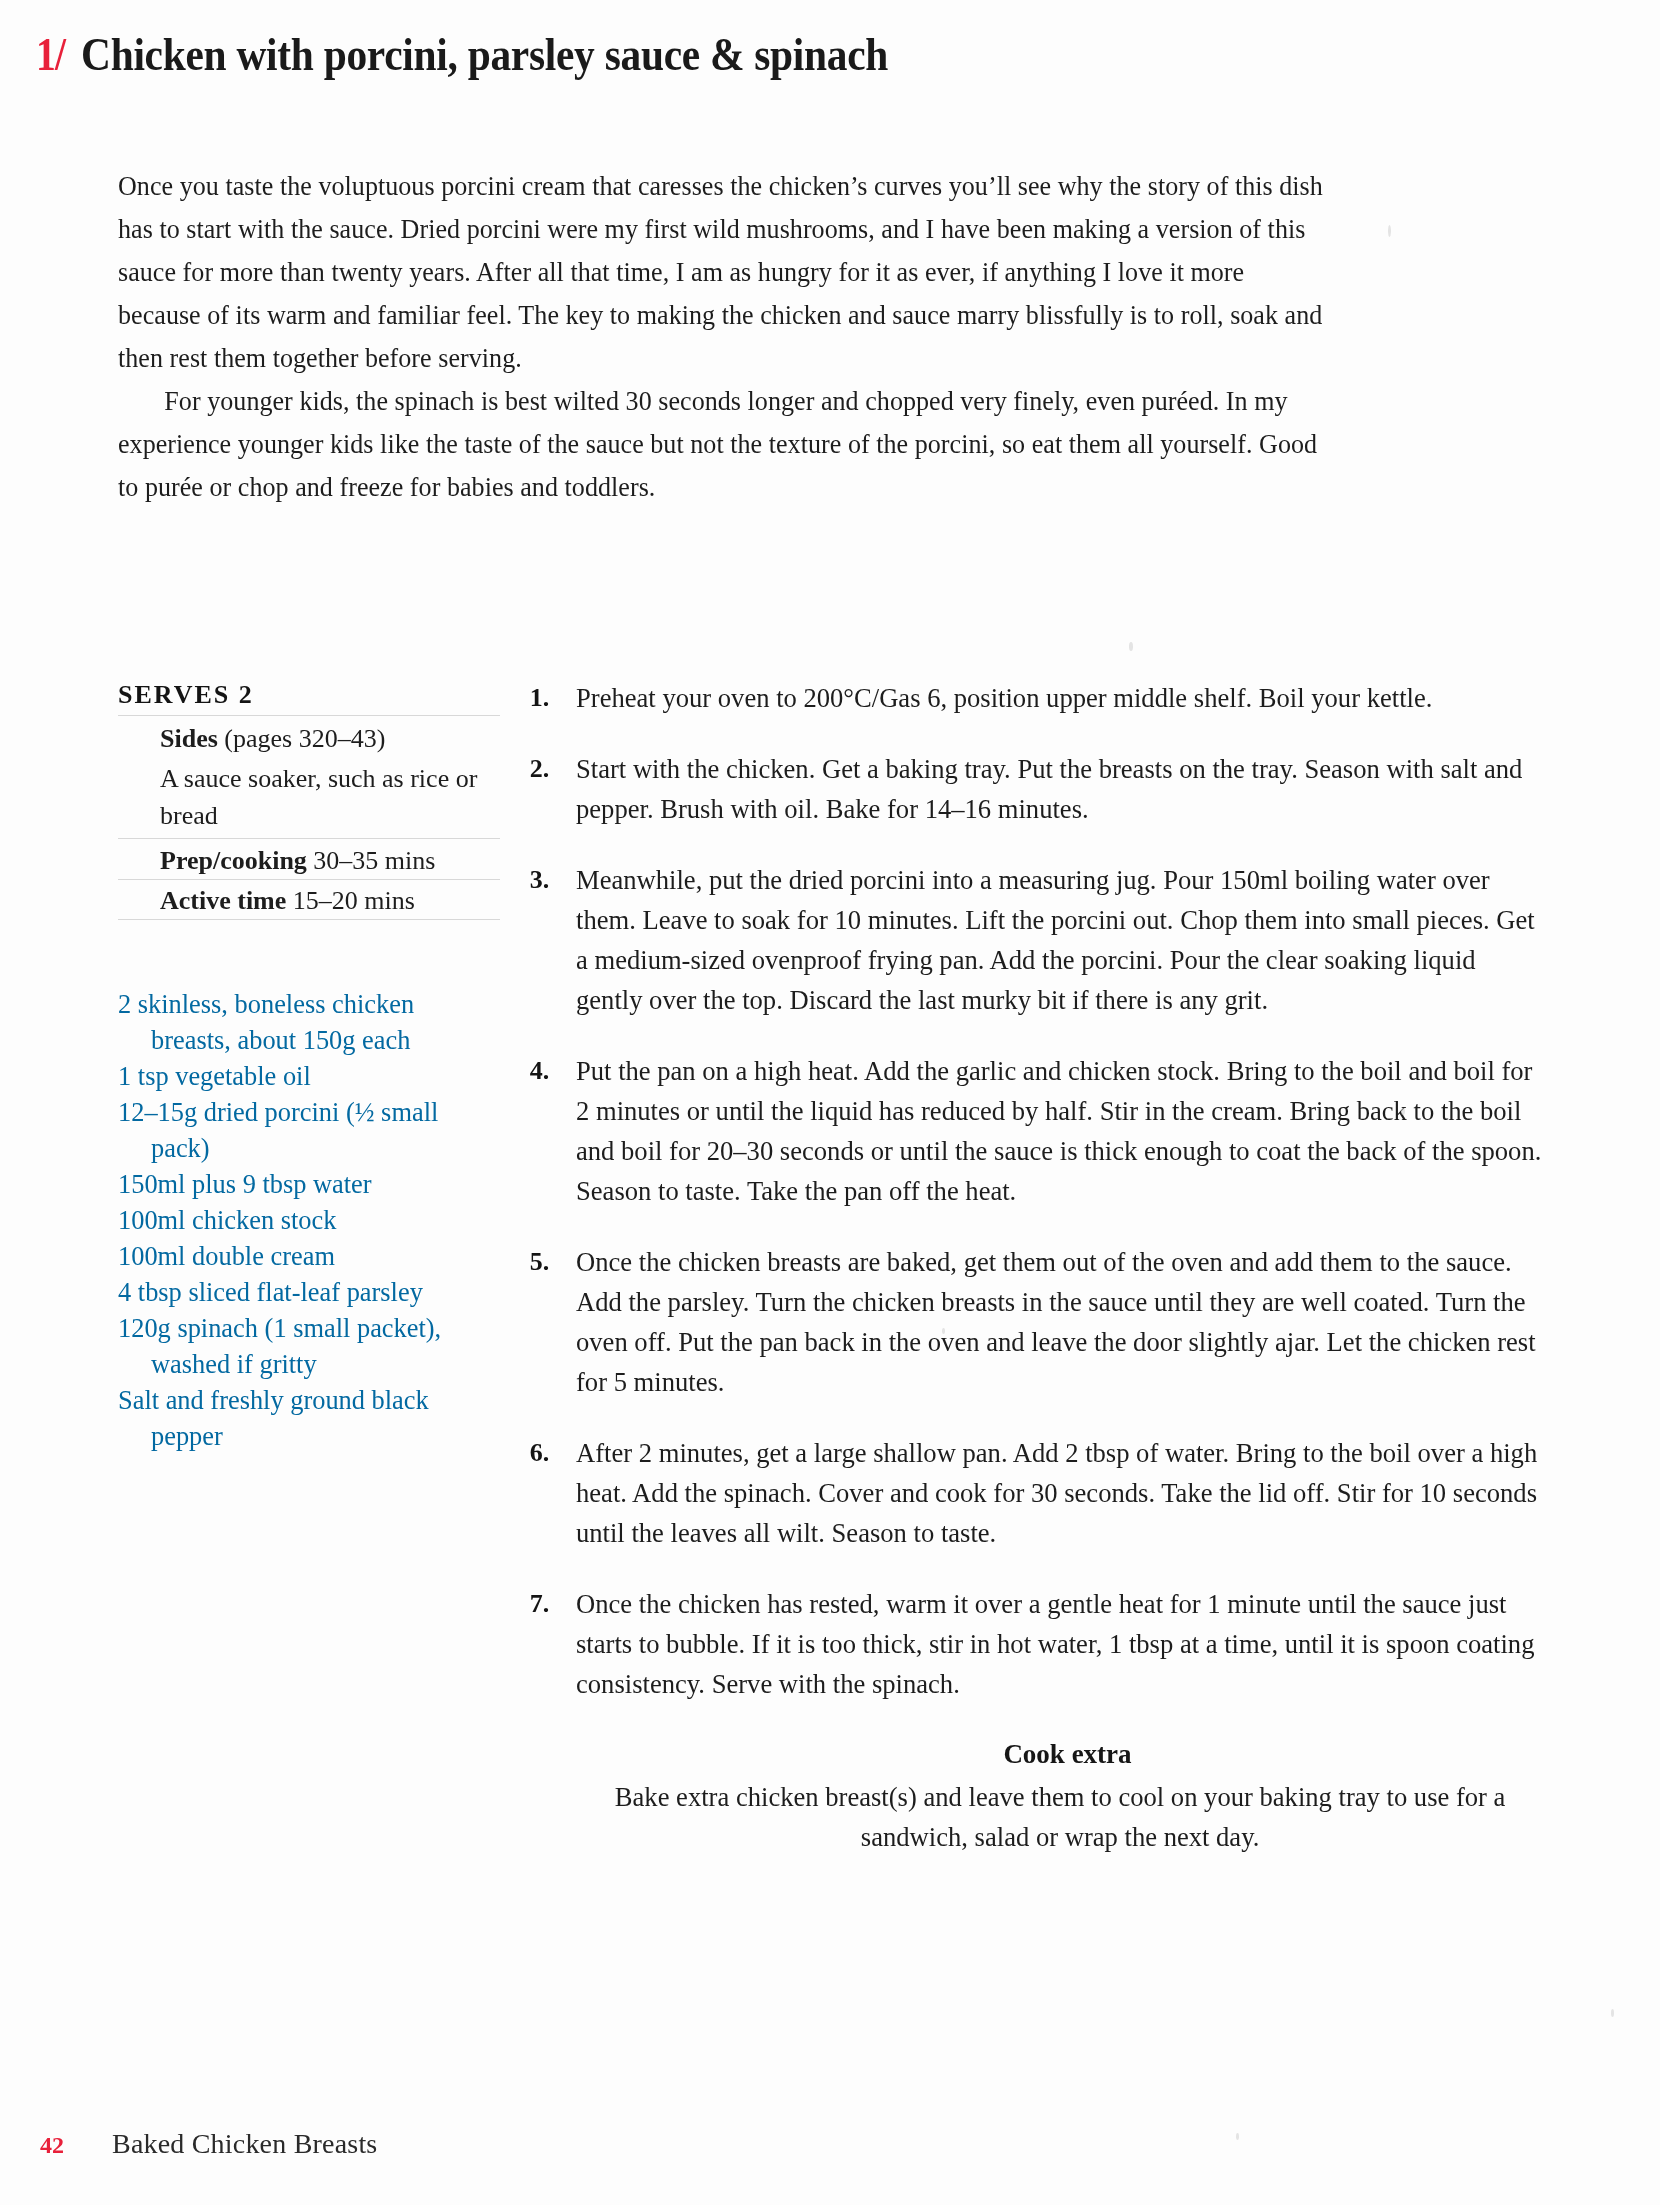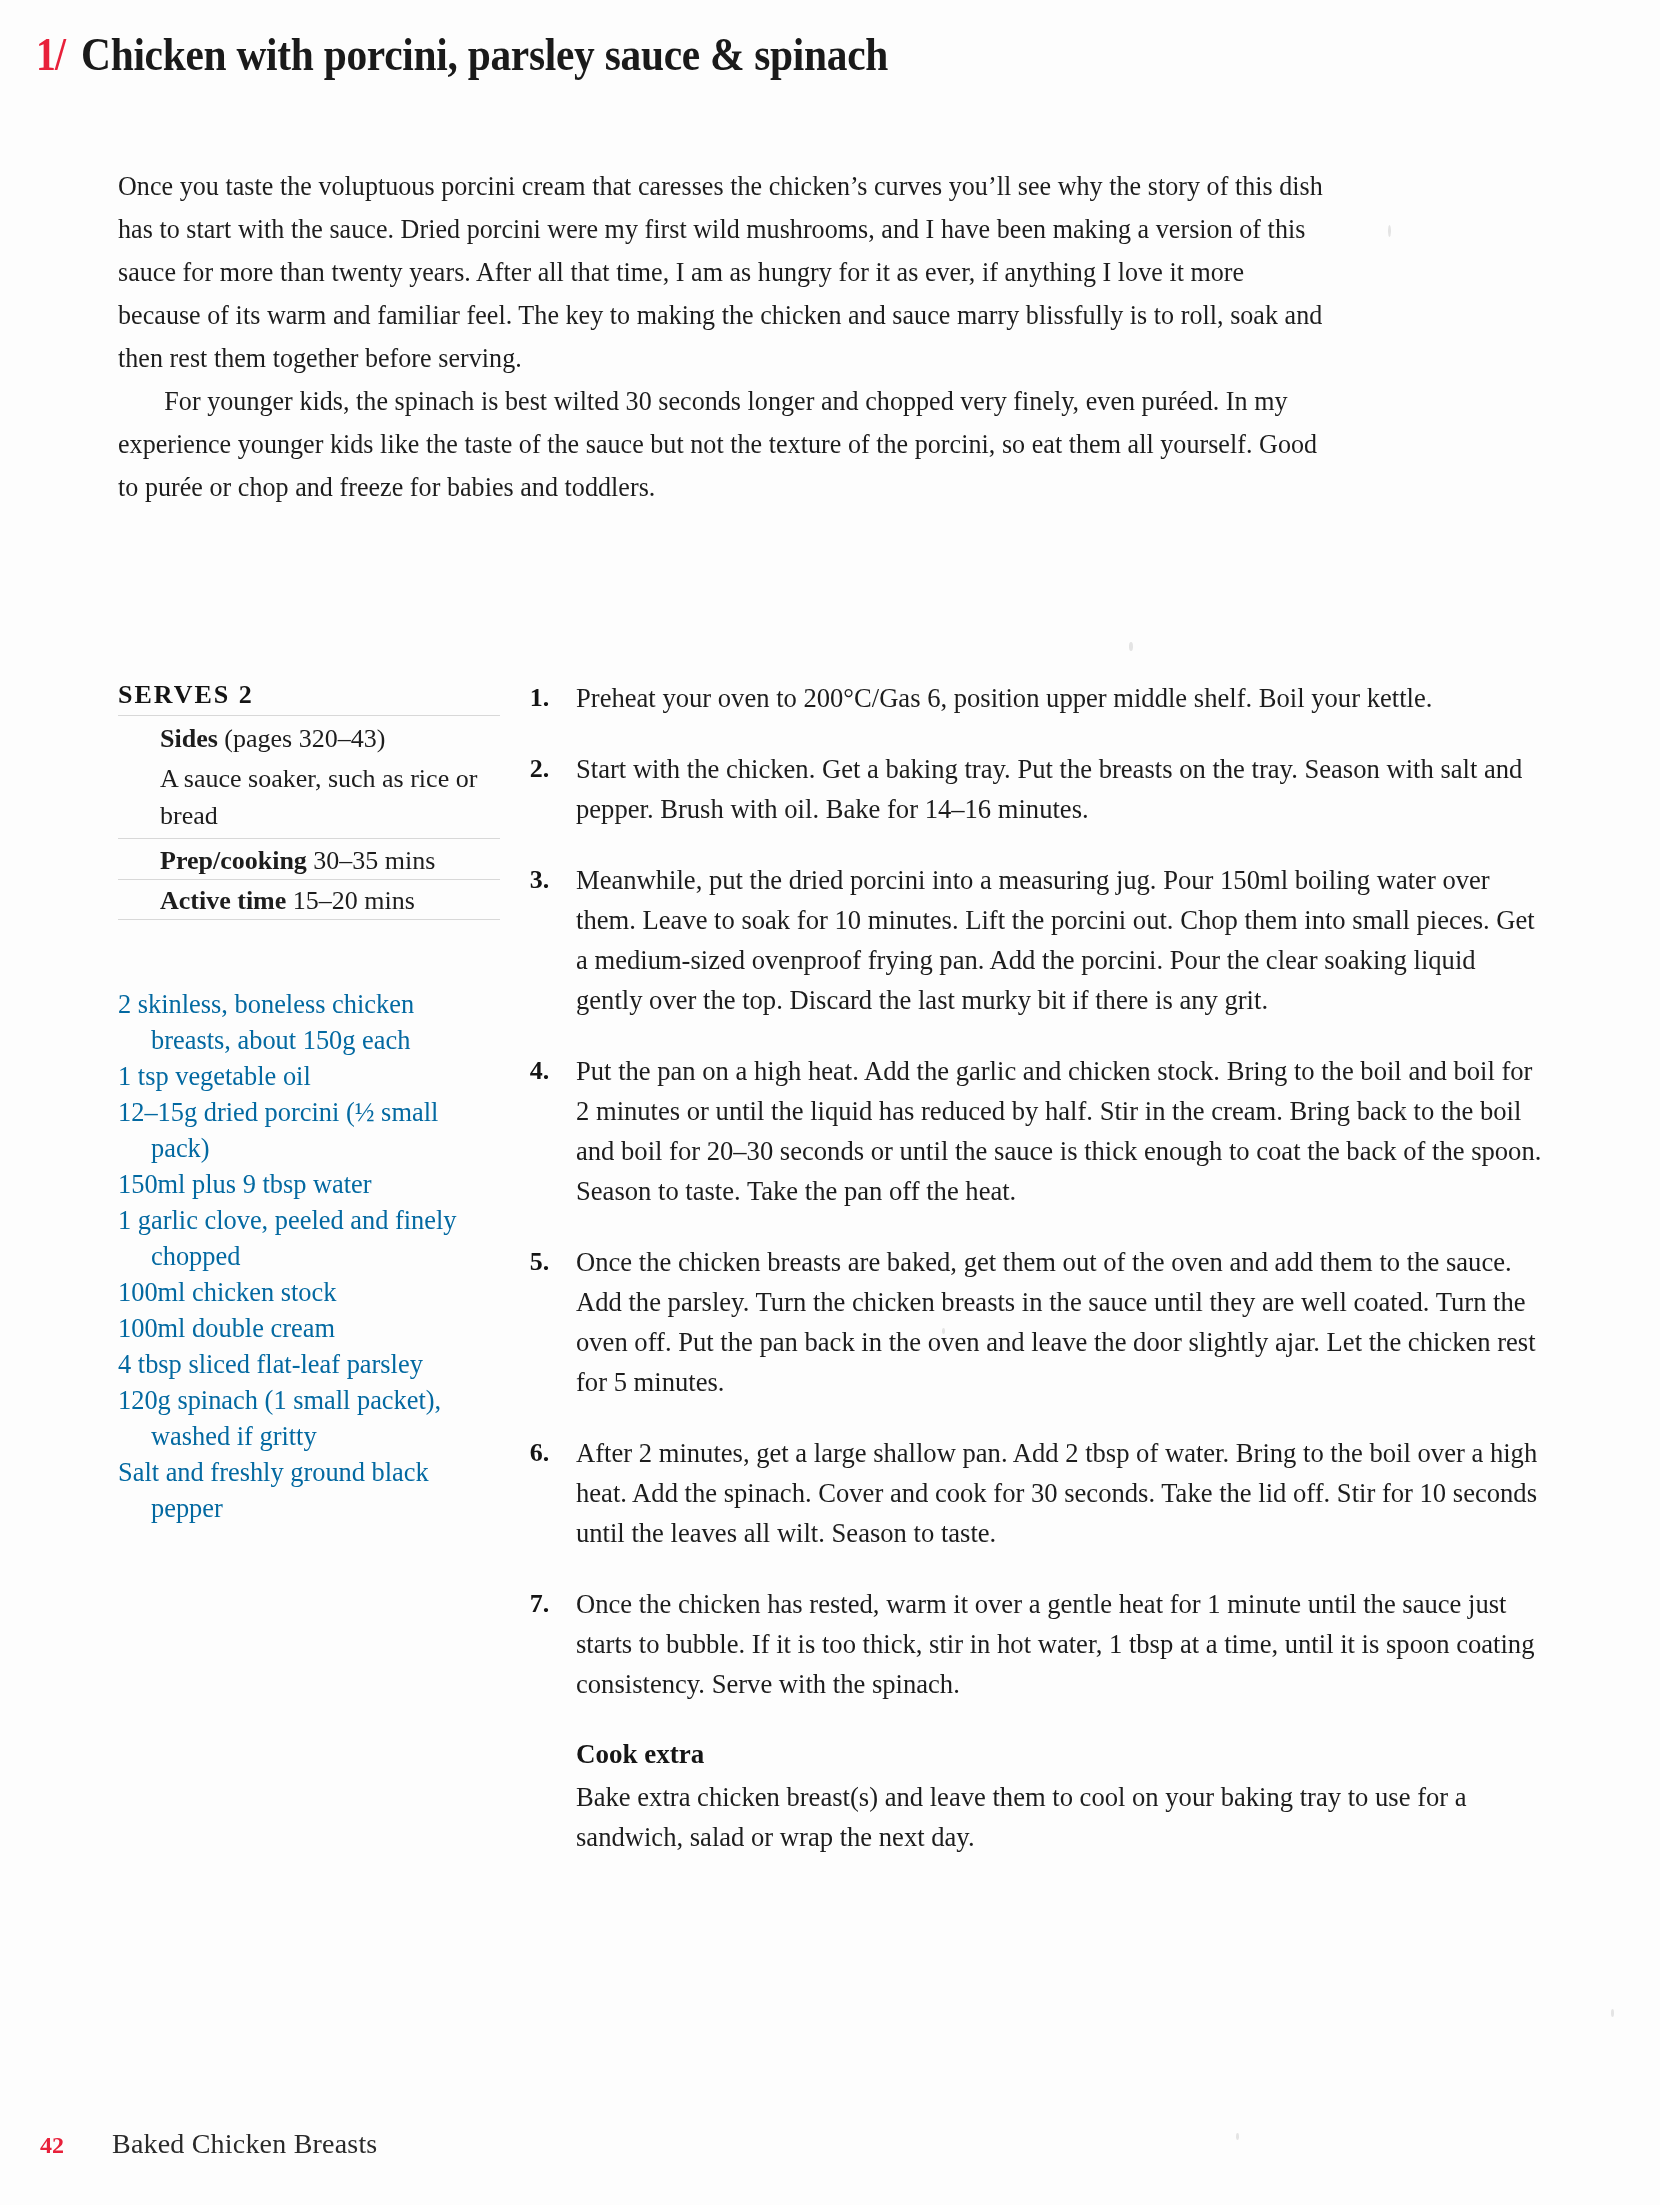--- a/index.html
+++ b/index.html
@@ -149,20 +149,21 @@
     flex: 1 1 auto;
     font-size: 27px;
     line-height: 40px;
     color: #1d1d1d;
     transform: scaleX(0.985);
     transform-origin: left top;
   }
   .cook-extra {
     margin-left: 51px;
     margin-top: 0;
+    text-align: center;
   }
   .cook-extra-head {
     font-weight: bold;
     font-size: 27px;
     line-height: 39px;
     color: #161616;
     margin-bottom: 3.1px;
   }
   .cook-extra-body {
     font-size: 27px;
@@ -244,21 +245,20 @@
         <span>15–20 mins</span>
       </div>
 
       <div class="rule"></div>
 
       <div class="ing-list">
         <div class="ing-item">2 skinless, boneless chicken breasts, about 150g each</div>
         <div class="ing-item">1 tsp vegetable oil</div>
         <div class="ing-item">12–15g dried porcini (½ small pack)</div>
         <div class="ing-item">150ml plus 9 tbsp water</div>
-        <div class="ing-item">1 garlic clove, peeled and finely chopped</div>
         <div class="ing-item">100ml chicken stock</div>
         <div class="ing-item">100ml double cream</div>
         <div class="ing-item">4 tbsp sliced flat-leaf parsley</div>
         <div class="ing-item">120g spinach (1 small packet), washed if gritty</div>
         <div class="ing-item">Salt and freshly ground black pepper</div>
       </div>
     </div>
 
     <div class="right-col">
 

